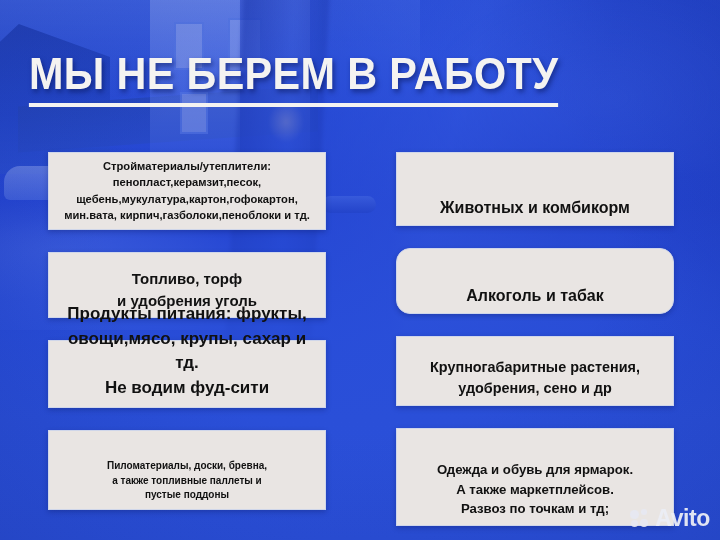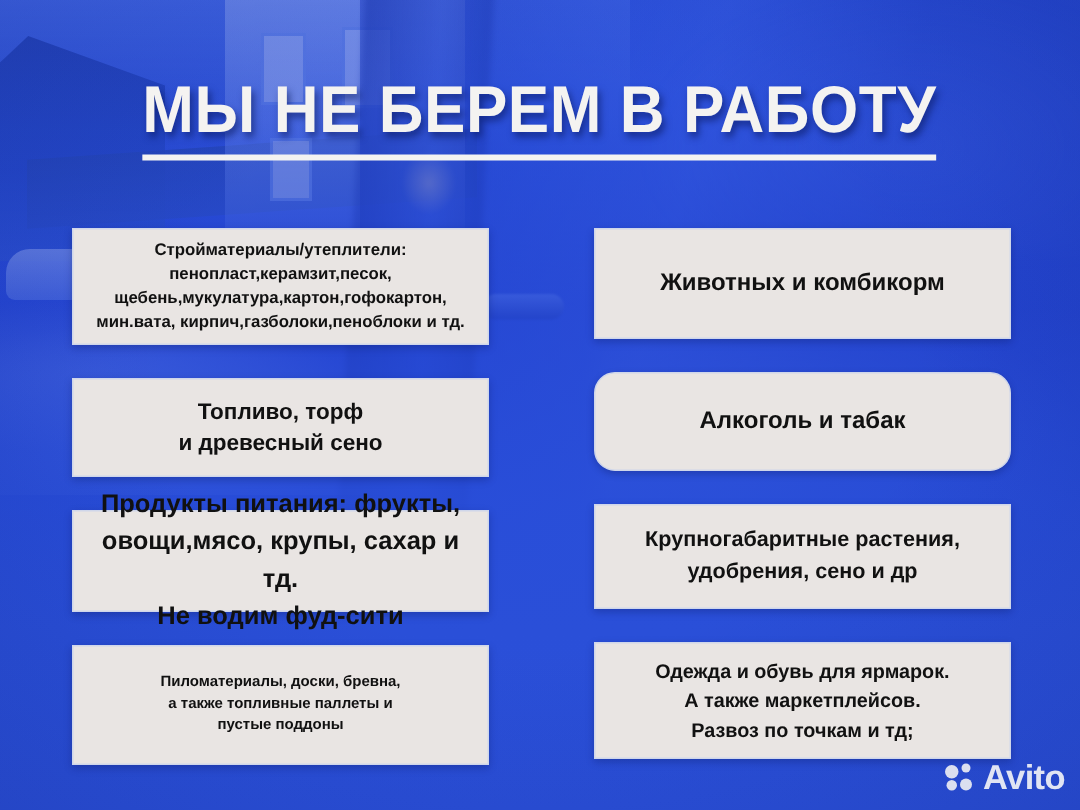--- a/index.html
+++ b/index.html
@@ -144,23 +144,22 @@
   }
   .bg-vignette {
     position: absolute;
     inset: 0;
     background: radial-gradient(ellipse 560px 420px at 50% 45%, rgba(0,0,0,0) 45%, rgba(10,26,110,.20) 100%);
   }
 
   
   .title-wrap {
     position: absolute;
-    left: 0; right: 0;
+    left: 12px; right: 0;
     top: 52px;
-    text-align: center;
   }
   .title {
     display: inline-block;
     margin: 0;
     color: #f4f3f1;
     font-size: 44px;
     line-height: 1;
     font-weight: 700;
     letter-spacing: .4px;
     transform: scaleX(.94);
@@ -181,42 +180,42 @@
   .card {
     box-sizing: border-box;
     width: 278px;
     background: #e9e5e3;
     border: 1px solid #cfd6ea;
     box-shadow: 0 2px 5px rgba(6,18,80,.28);
     color: #111111;
     font-weight: 700;
     text-align: center;
     display: flex;
-    align-items: center;
+    align-items: flex-end;
     justify-content: center;
     padding: 6px 10px;
   }
   .card p {
     margin: 0;
     white-space: pre-line;
   }
 
   
   .col-left .card            { margin-bottom: 22px; }
   .col-left .card.c1         { height: 78px; font-size: 11.2px; line-height: 1.45; }
   .col-left .card.c2         { height: 66px; font-size: 15px;   line-height: 1.42; }
   .col-left .card.c3         { height: 68px; font-size: 17px; line-height: 1.46; }
   .col-left .card.c4         { height: 80px; font-size: 10px; line-height: 1.46; margin-bottom: 0; }
 
   
   .col-right .card           { margin-bottom: 22px; }
   .col-right .card.c1        { height: 74px; font-size: 16px;   line-height: 1.4; }
   .col-right .card.c2        { height: 66px; font-size: 16px;   line-height: 1.4; border-radius: 14px; }
   .col-right .card.c3        { height: 70px; font-size: 14.4px; line-height: 1.45; }
-  .col-right .card.c4        { height: 78px; font-size: 13.2px; line-height: 1.48; margin-bottom: 0; }
+  .col-right .card.c4        { height: 98px; font-size: 13.2px; line-height: 1.48; margin-bottom: 0; }
 
   
   .watermark {
     position: absolute;
     right: 10px;
     bottom: 10px;
     display: flex;
     align-items: center;
     gap: 5px;
     opacity: .94;
@@ -276,21 +275,21 @@
 
   <div class="col col-left">
     <div class="card c1">
       <p>Стройматериалы/утеплители:
 пенопласт,керамзит,песок,
 щебень,мукулатура,картон,гофокартон,
 мин.вата, кирпич,газболоки,пеноблоки и тд.</p>
     </div>
     <div class="card c2">
       <p>Топливо, торф
-и древесный сено</p>
+и удобрения уголь</p>
     </div>
     <div class="card c3">
       <p>Продукты питания: фрукты,
 овощи,мясо, крупы, сахар и тд.
 Не водим фуд-сити</p>
     </div>
     <div class="card c4">
       <p>Пиломатериалы, доски, бревна,
 а также топливные паллеты и
 пустые поддоны</p>

